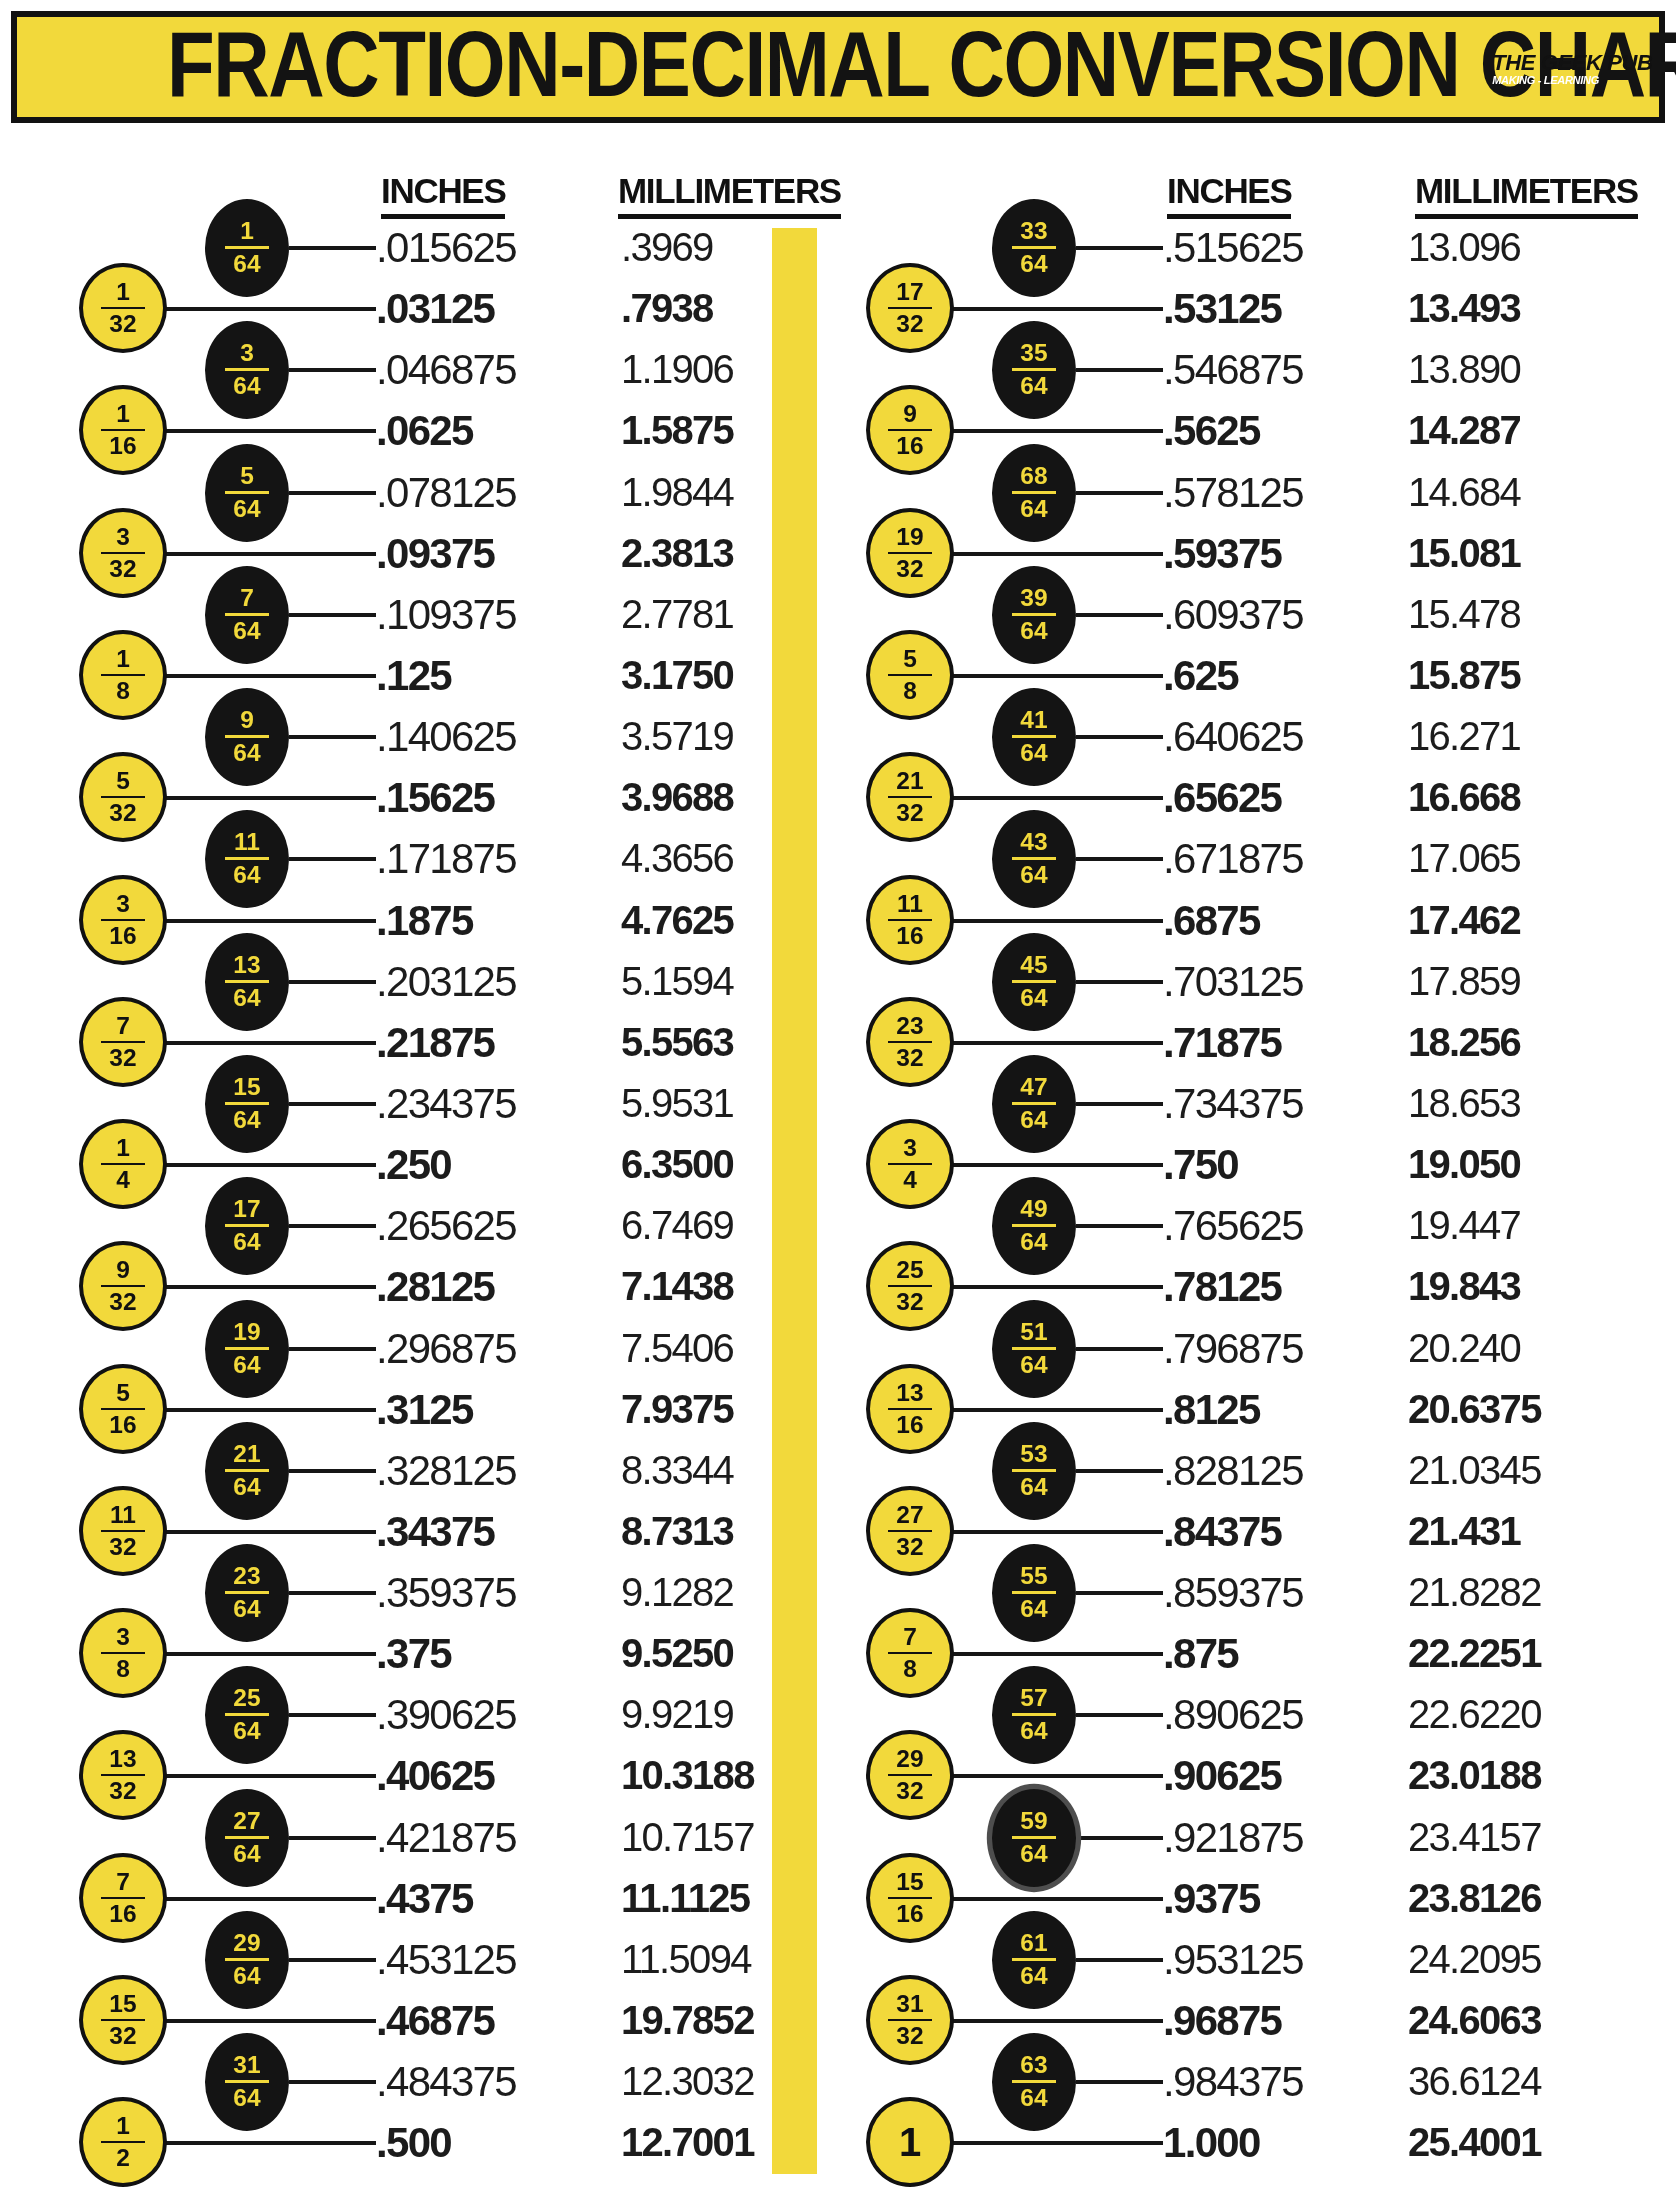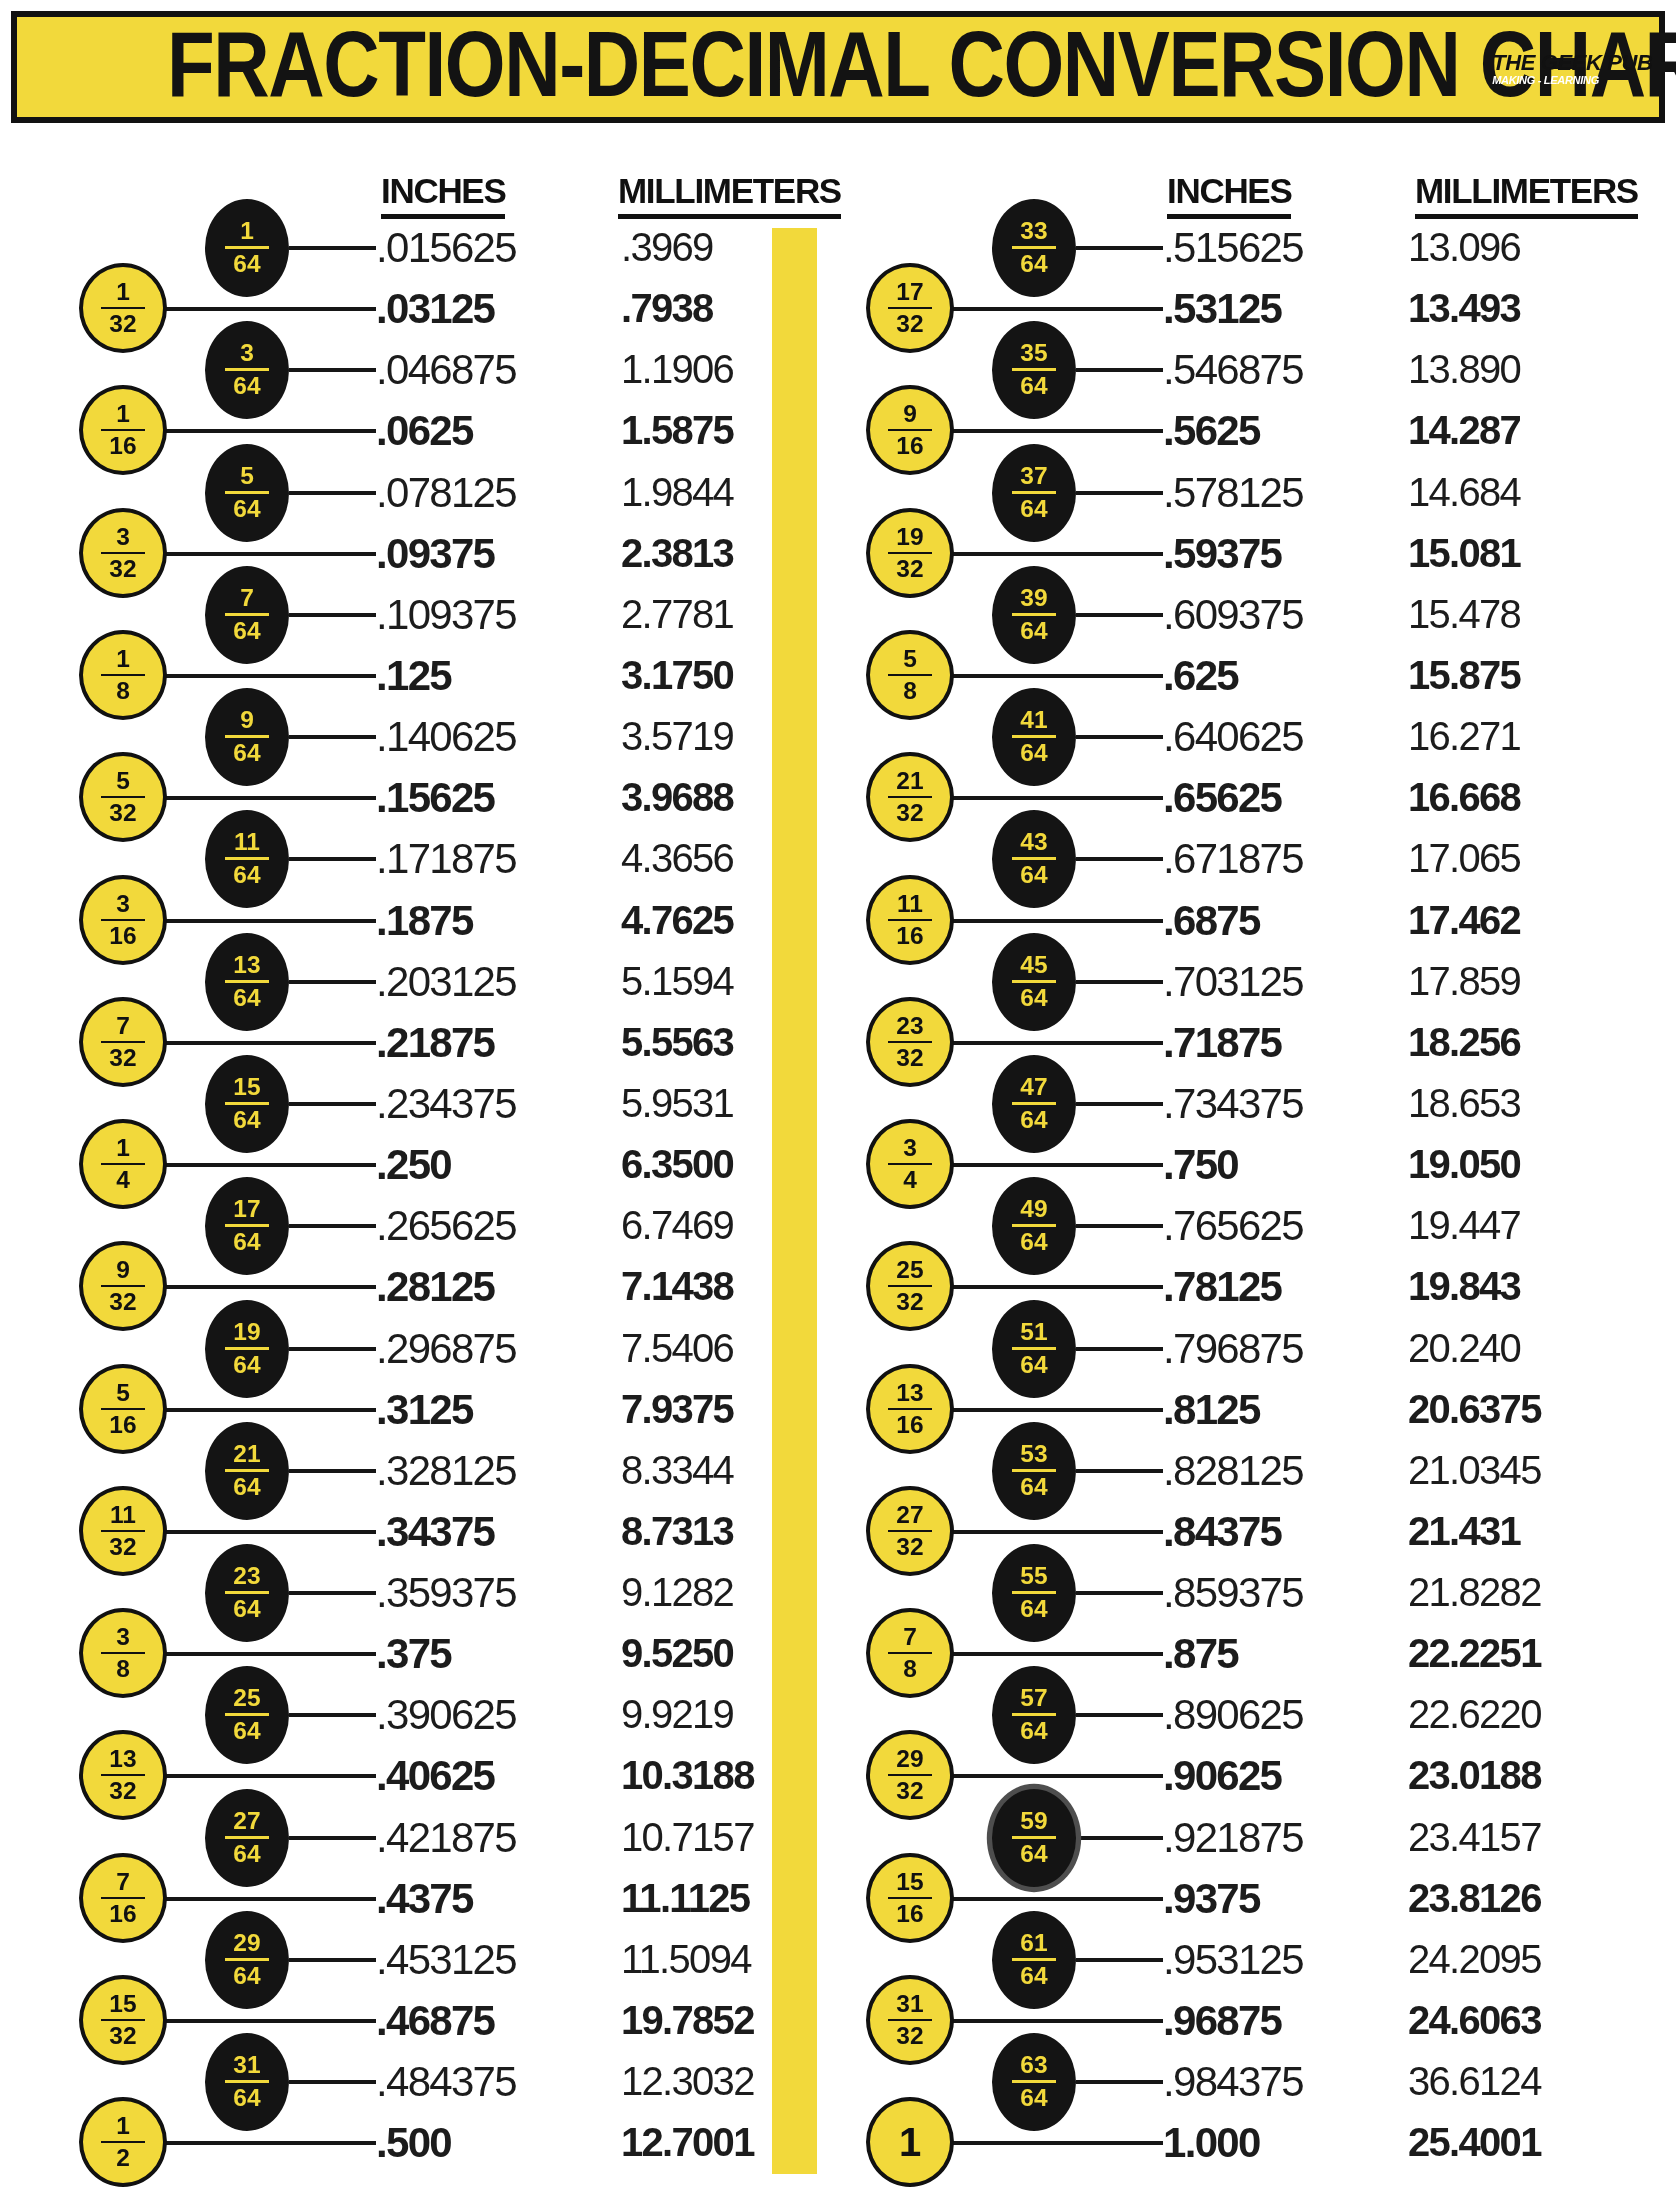--- a/index.html
+++ b/index.html
@@ -468,21 +468,21 @@
       <span class="fbar"></span>
       <span class="den">16</span>
     </div>
     <div class="connector"></div>
     <span class="val inches">.5625</span>
     <span class="val mm">14.287</span>
   </div>
 
   <div class="row brow" style="top: 245px;">
     <div class="circle">
-      <span class="num">37</span>
+      <span class="num">68</span>
       <span class="fbar"></span>
       <span class="den">64</span>
     </div>
     <div class="connector"></div>
     <span class="val inches">.578125</span>
     <span class="val mm">14.684</span>
   </div>
 
   <div class="row yrow bold" style="top: 306px;">
     <div class="circle">

